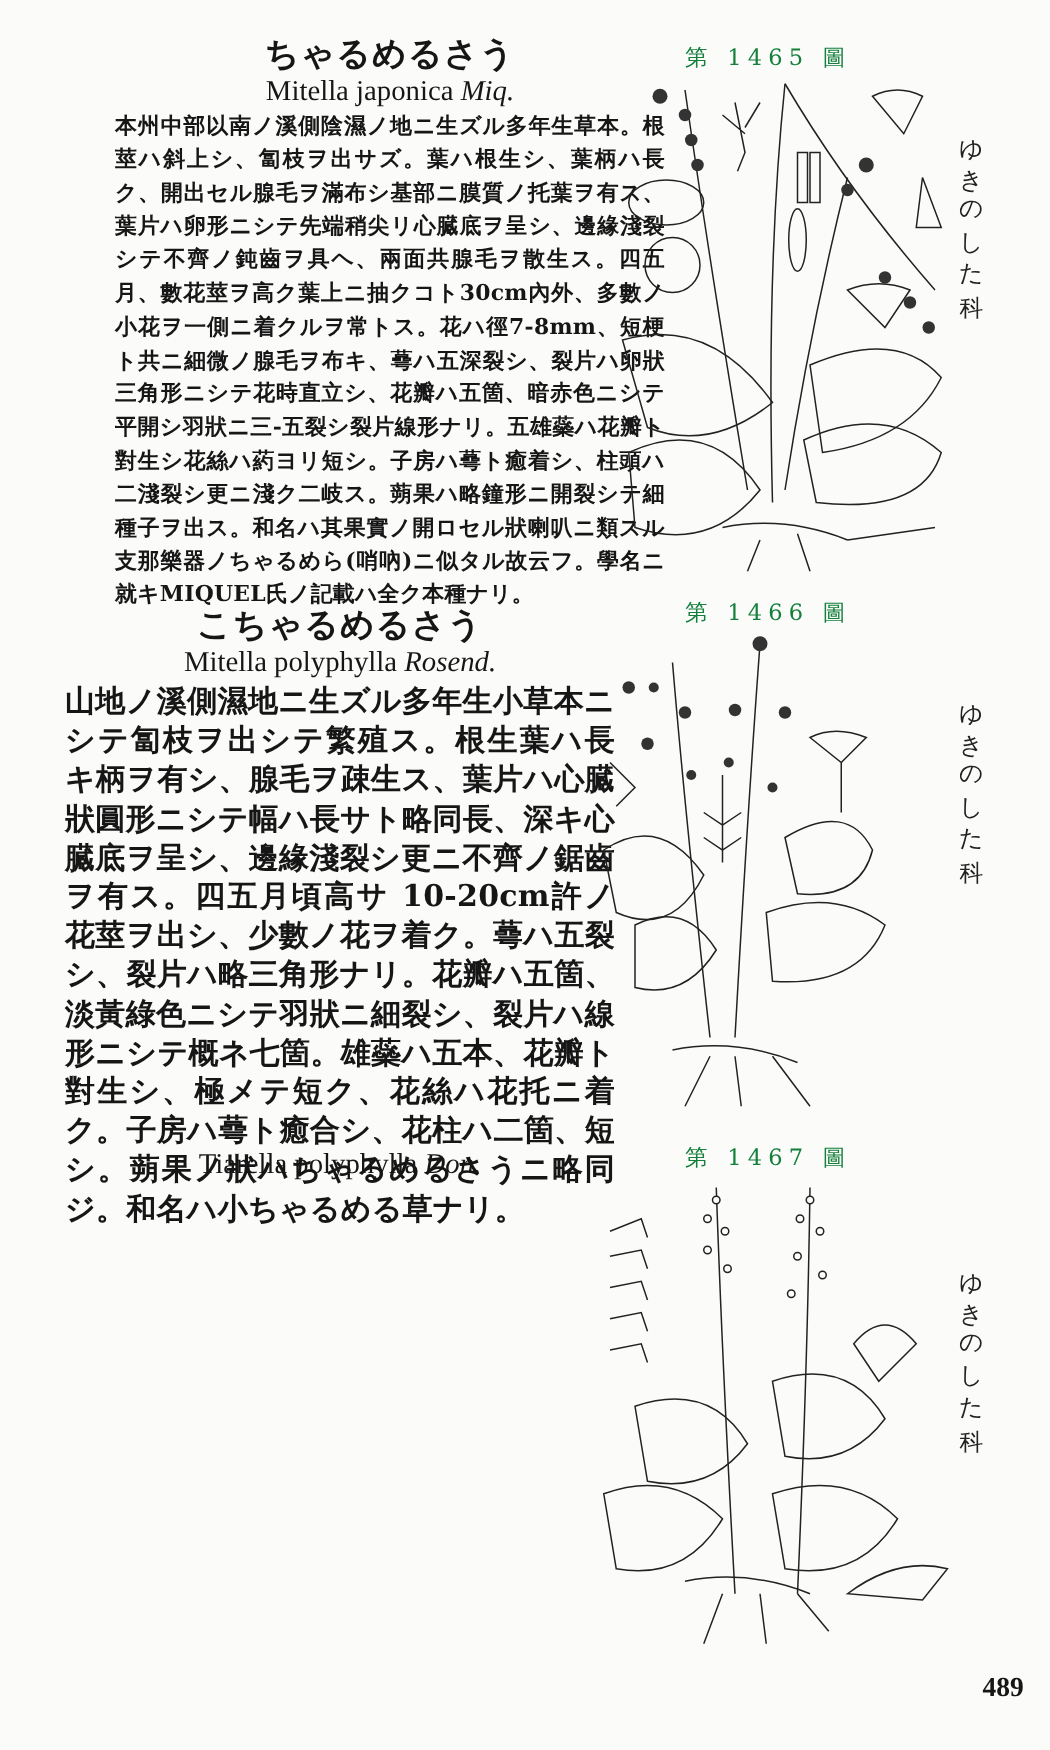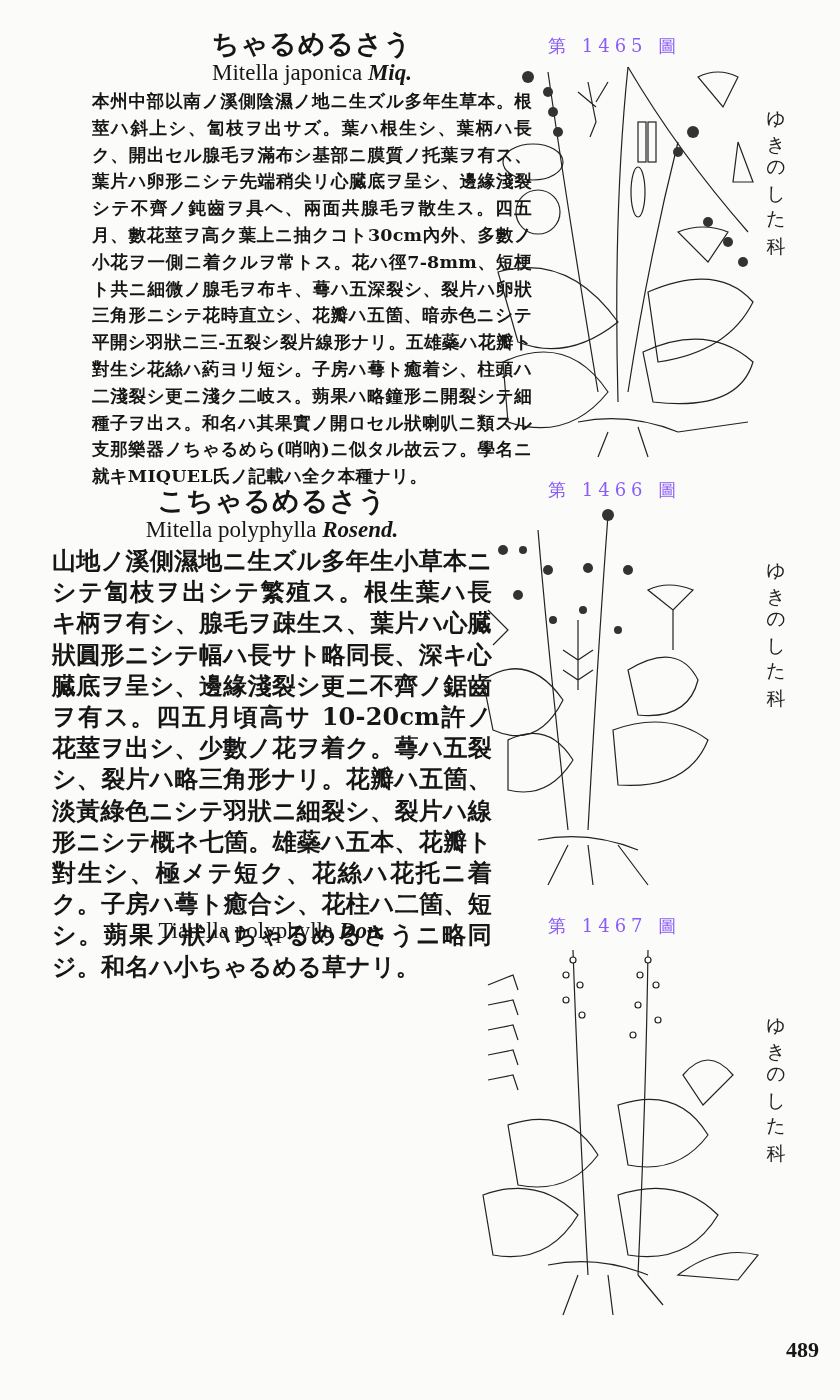--- a/index.html
+++ b/index.html
@@ -10,30 +10,30 @@
   }
   .entry { position: absolute; left: 52px; width: 440px; }
   .jp-title {
     text-align: center; font-size: 27px; font-weight: bold; letter-spacing: 1px;
     line-height: 32px; margin: 0;
   }
   .sci-name {
     text-align: center; font-family: "Liberation Serif", serif; font-size: 23px;
     line-height: 26px; margin: 0 0 2px 0;
   }
-  .sci-name .auth { font-style: italic; font-weight: bold; }
+  .sci-name .auth { font-style: italic; }
   .body-text {
     font-size: 17.5px; line-height: 26.8px; font-weight: bold; margin: 0;
     text-align: justify; word-break: break-all; letter-spacing: 0.2px;
   }
   .body-text.l2 { font-size: 24px; line-height: 31.2px; }
   .body-text.l3 { font-size: 19px; line-height: 29.4px; }
   .fig-label {
     position: absolute; font-family: "DejaVu Serif", serif; font-size: 18px;
-    letter-spacing: 5px; color: #8b5cf6;
+    letter-spacing: 5px; color: #15803d;
   }
   .family-label {
     position: absolute; writing-mode: vertical-rl; font-family: "DejaVu Sans", sans-serif;
     font-size: 19px; letter-spacing: 3px; color: #222;
   }
   .plate { position: absolute; }
   .page-number {
     position: absolute; left: 786px; top: 1337px; font-family: "Liberation Serif", serif;
     font-size: 22px; font-weight: bold;
   }

